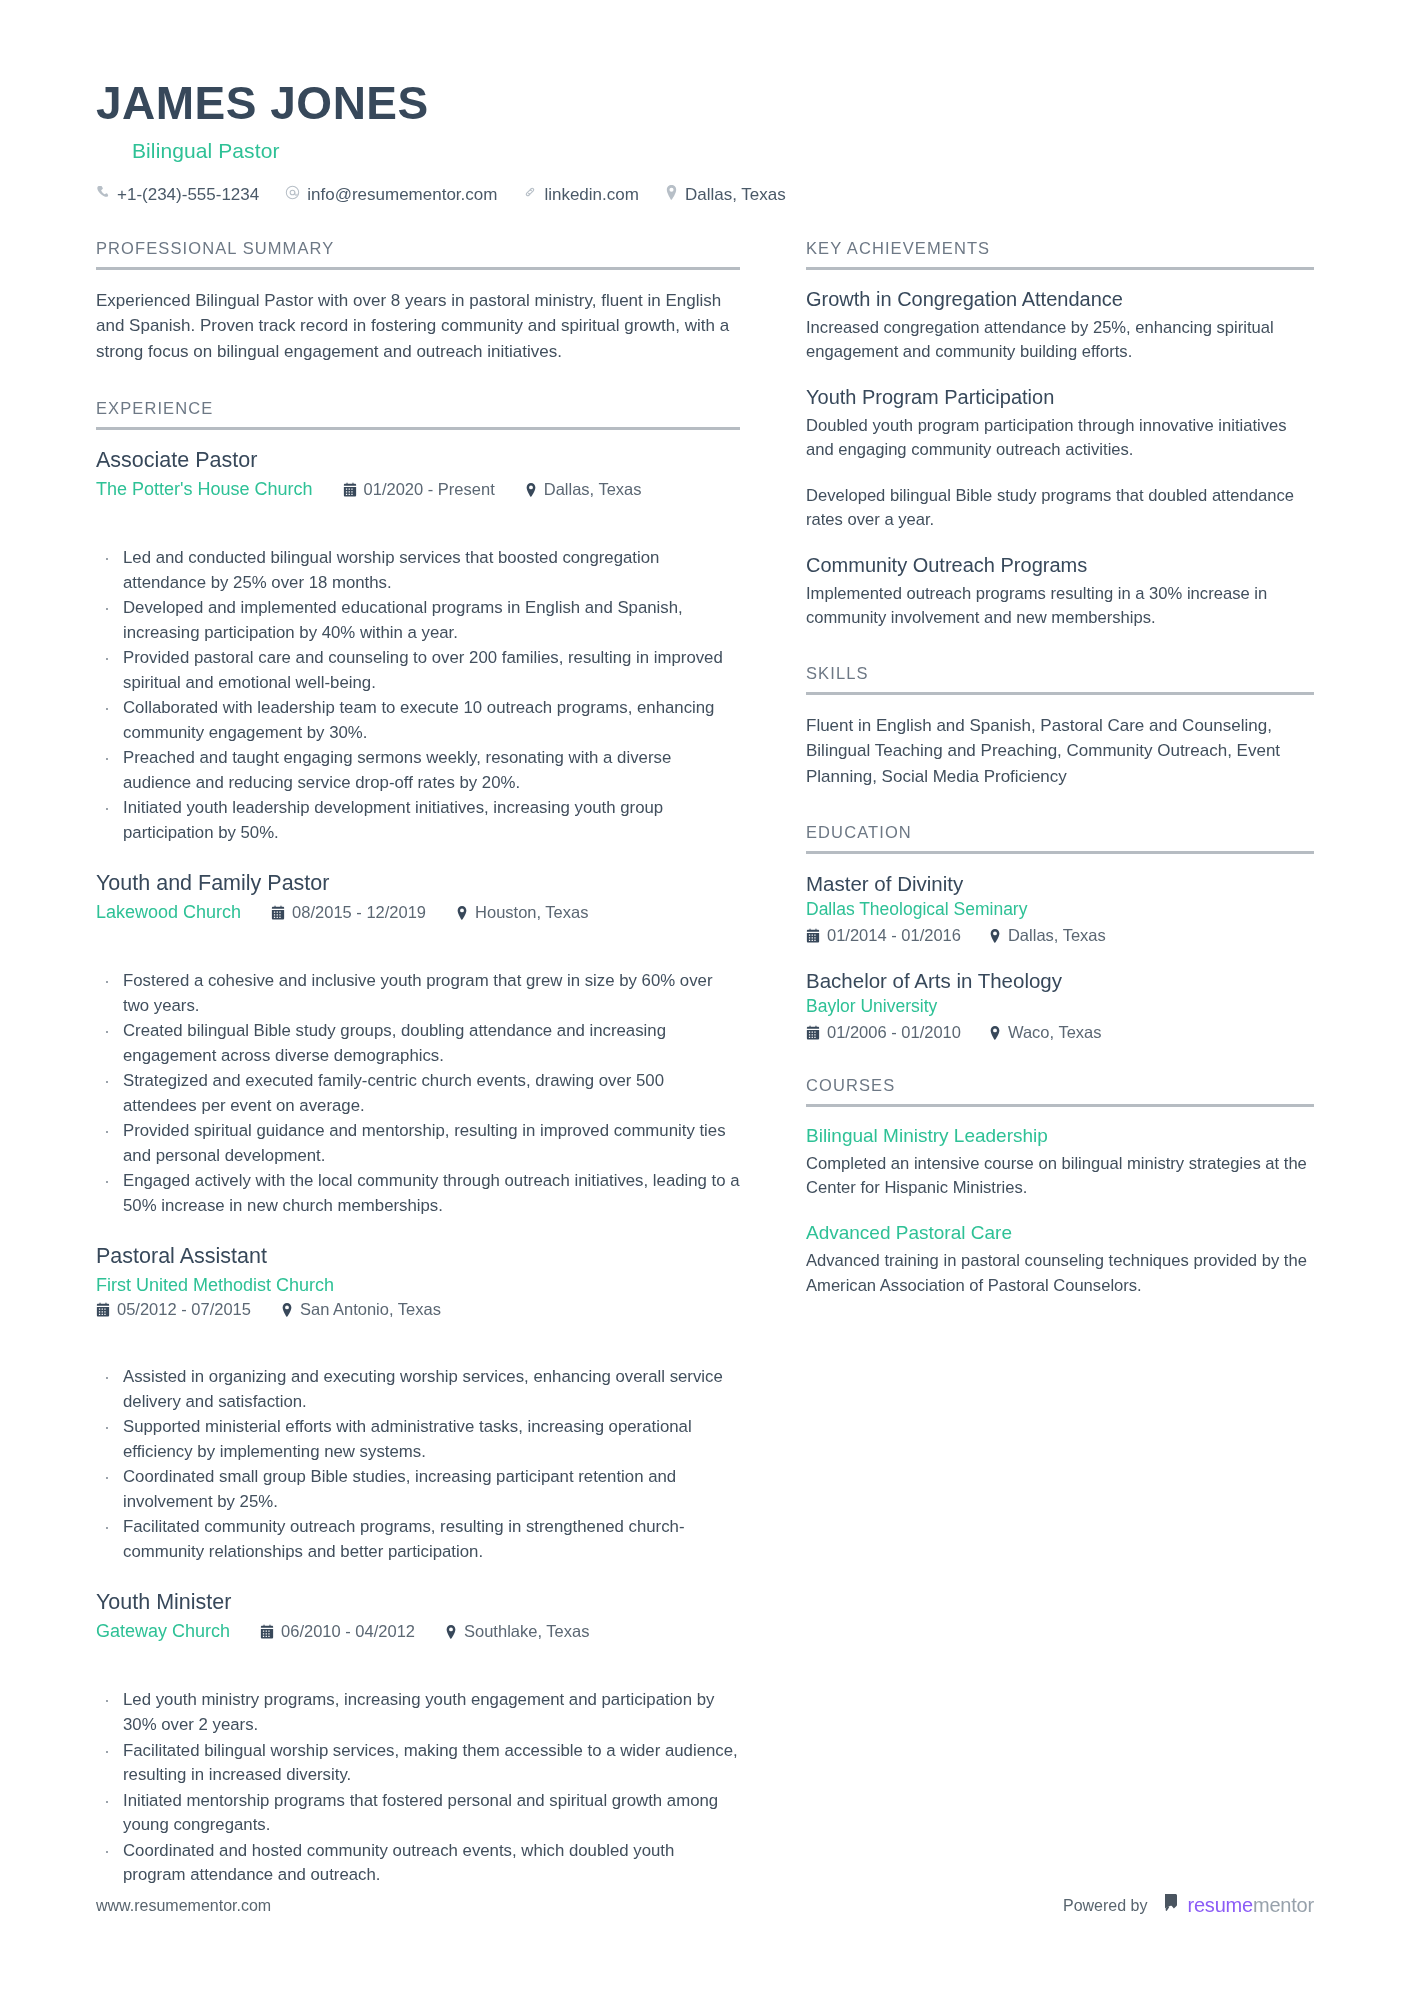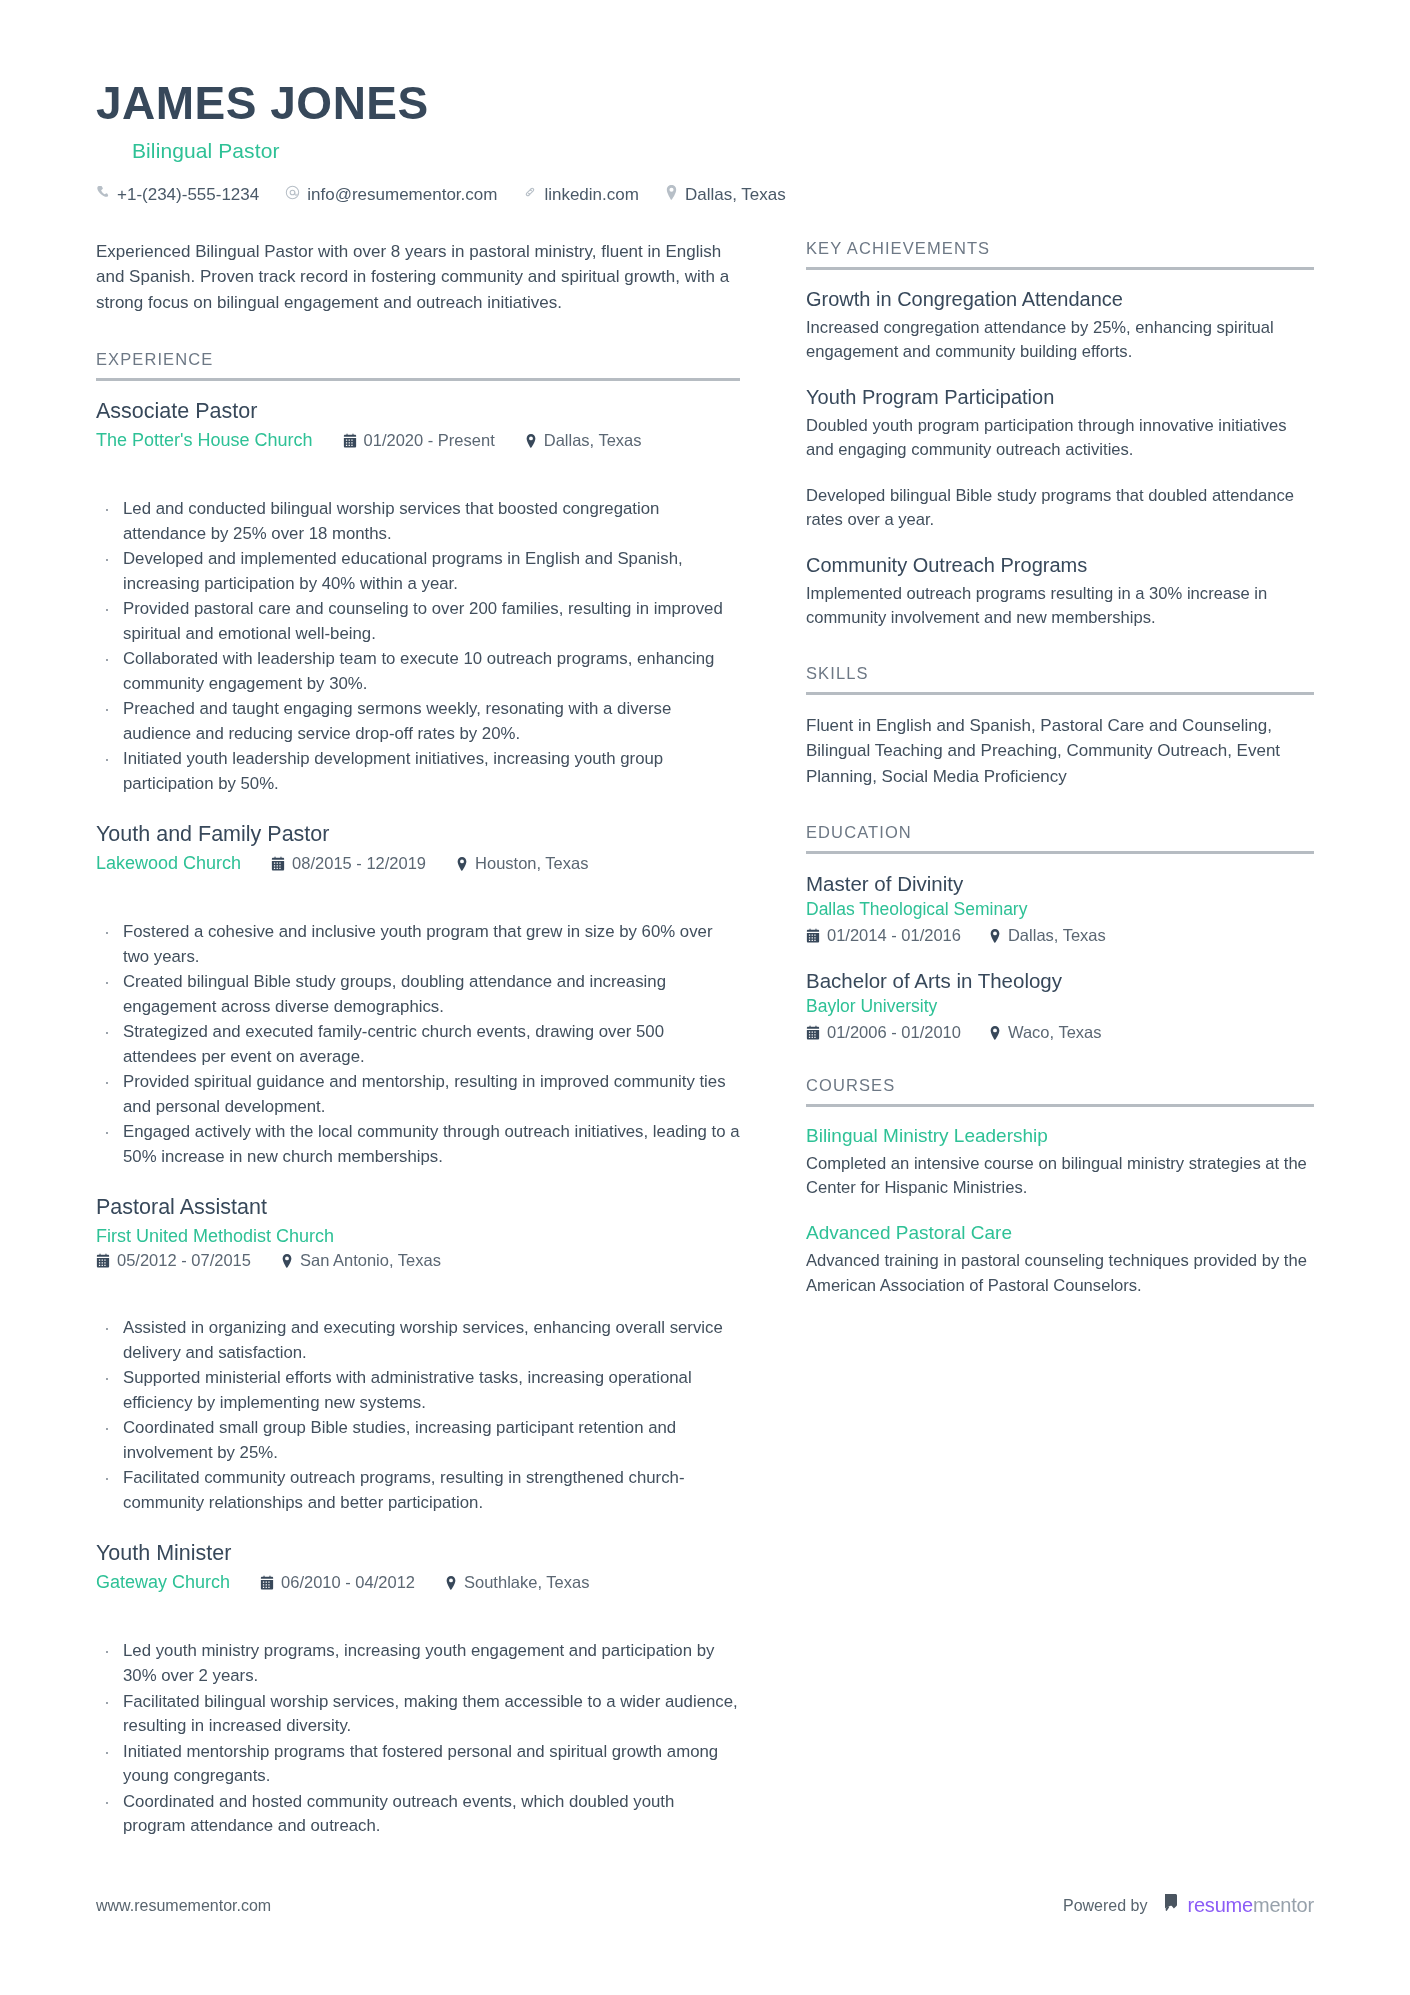--- a/index.html
+++ b/index.html
@@ -197,20 +197,21 @@
       </div>
 
     </div>
   </div>
 
   <div class="columns">
 
     <div class="col-left">
 
       <div class="section">
+        <div class="section-title">PROFESSIONAL SUMMARY</div>
         <div class="summary-text">Experienced Bilingual Pastor with over 8 years in pastoral ministry, fluent in English and Spanish. Proven track record in fostering community and spiritual growth, with a strong focus on bilingual engagement and outreach initiatives.</div>
       </div>
 
       <div class="section">
         <div class="section-title">EXPERIENCE</div>
         <div id="experience-list">
             <div class="entry">
               <div class="entry-role">Associate Pastor</div>
               <div class="entry-meta">
                 <span class="entry-org">The Potter's House Church</span>

